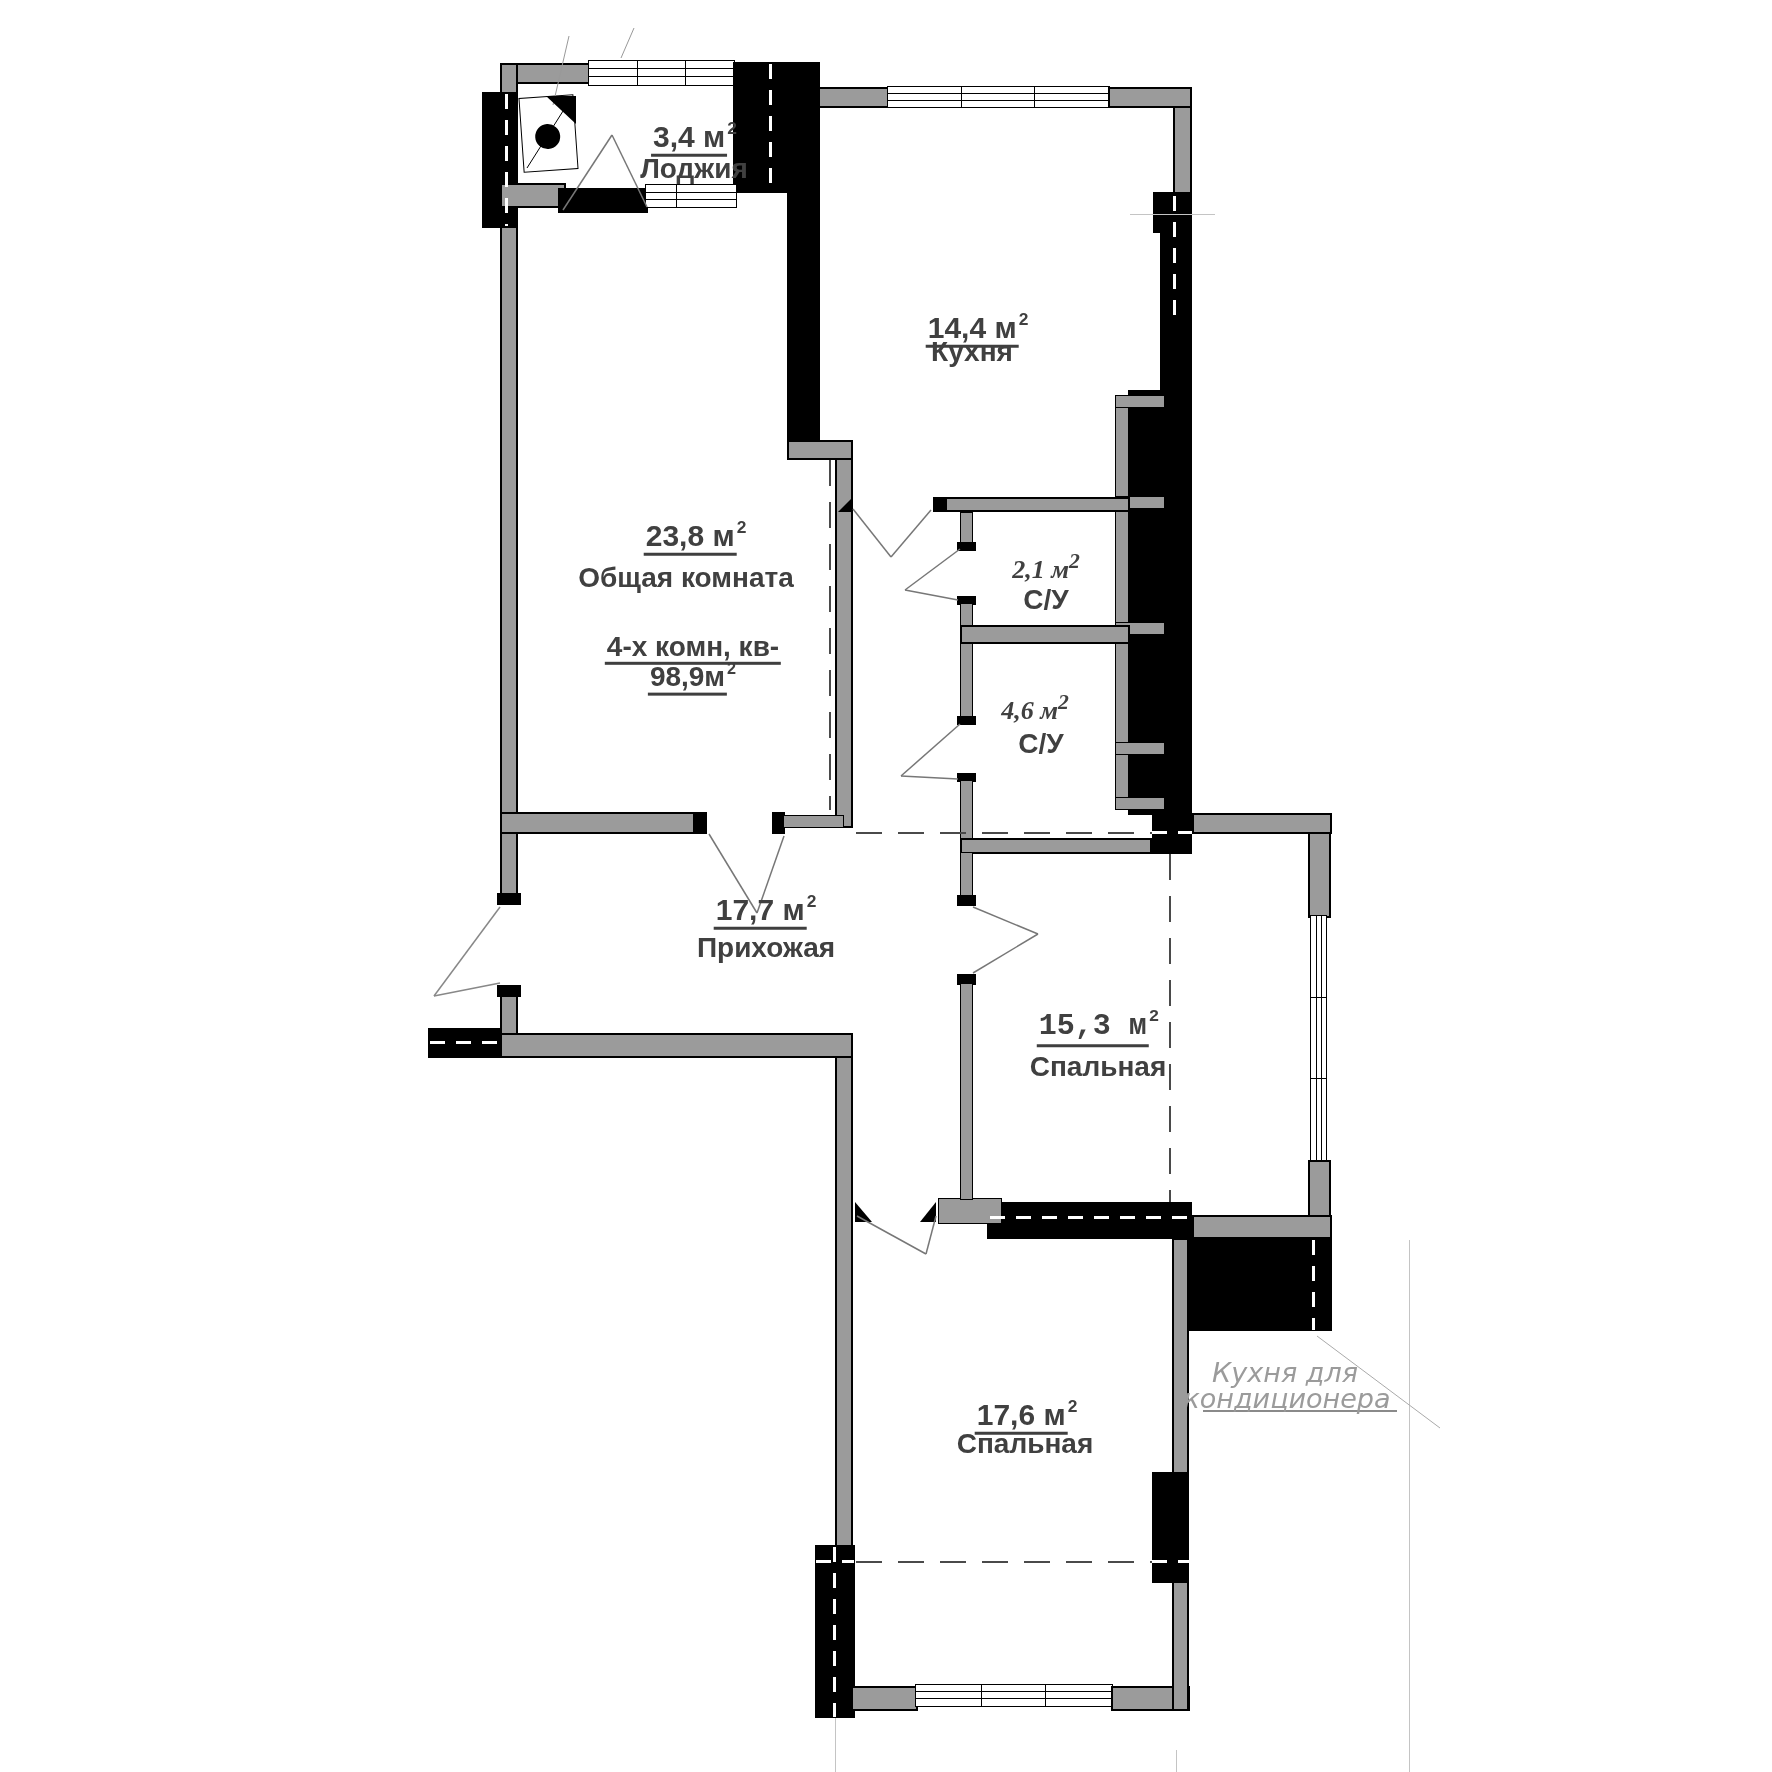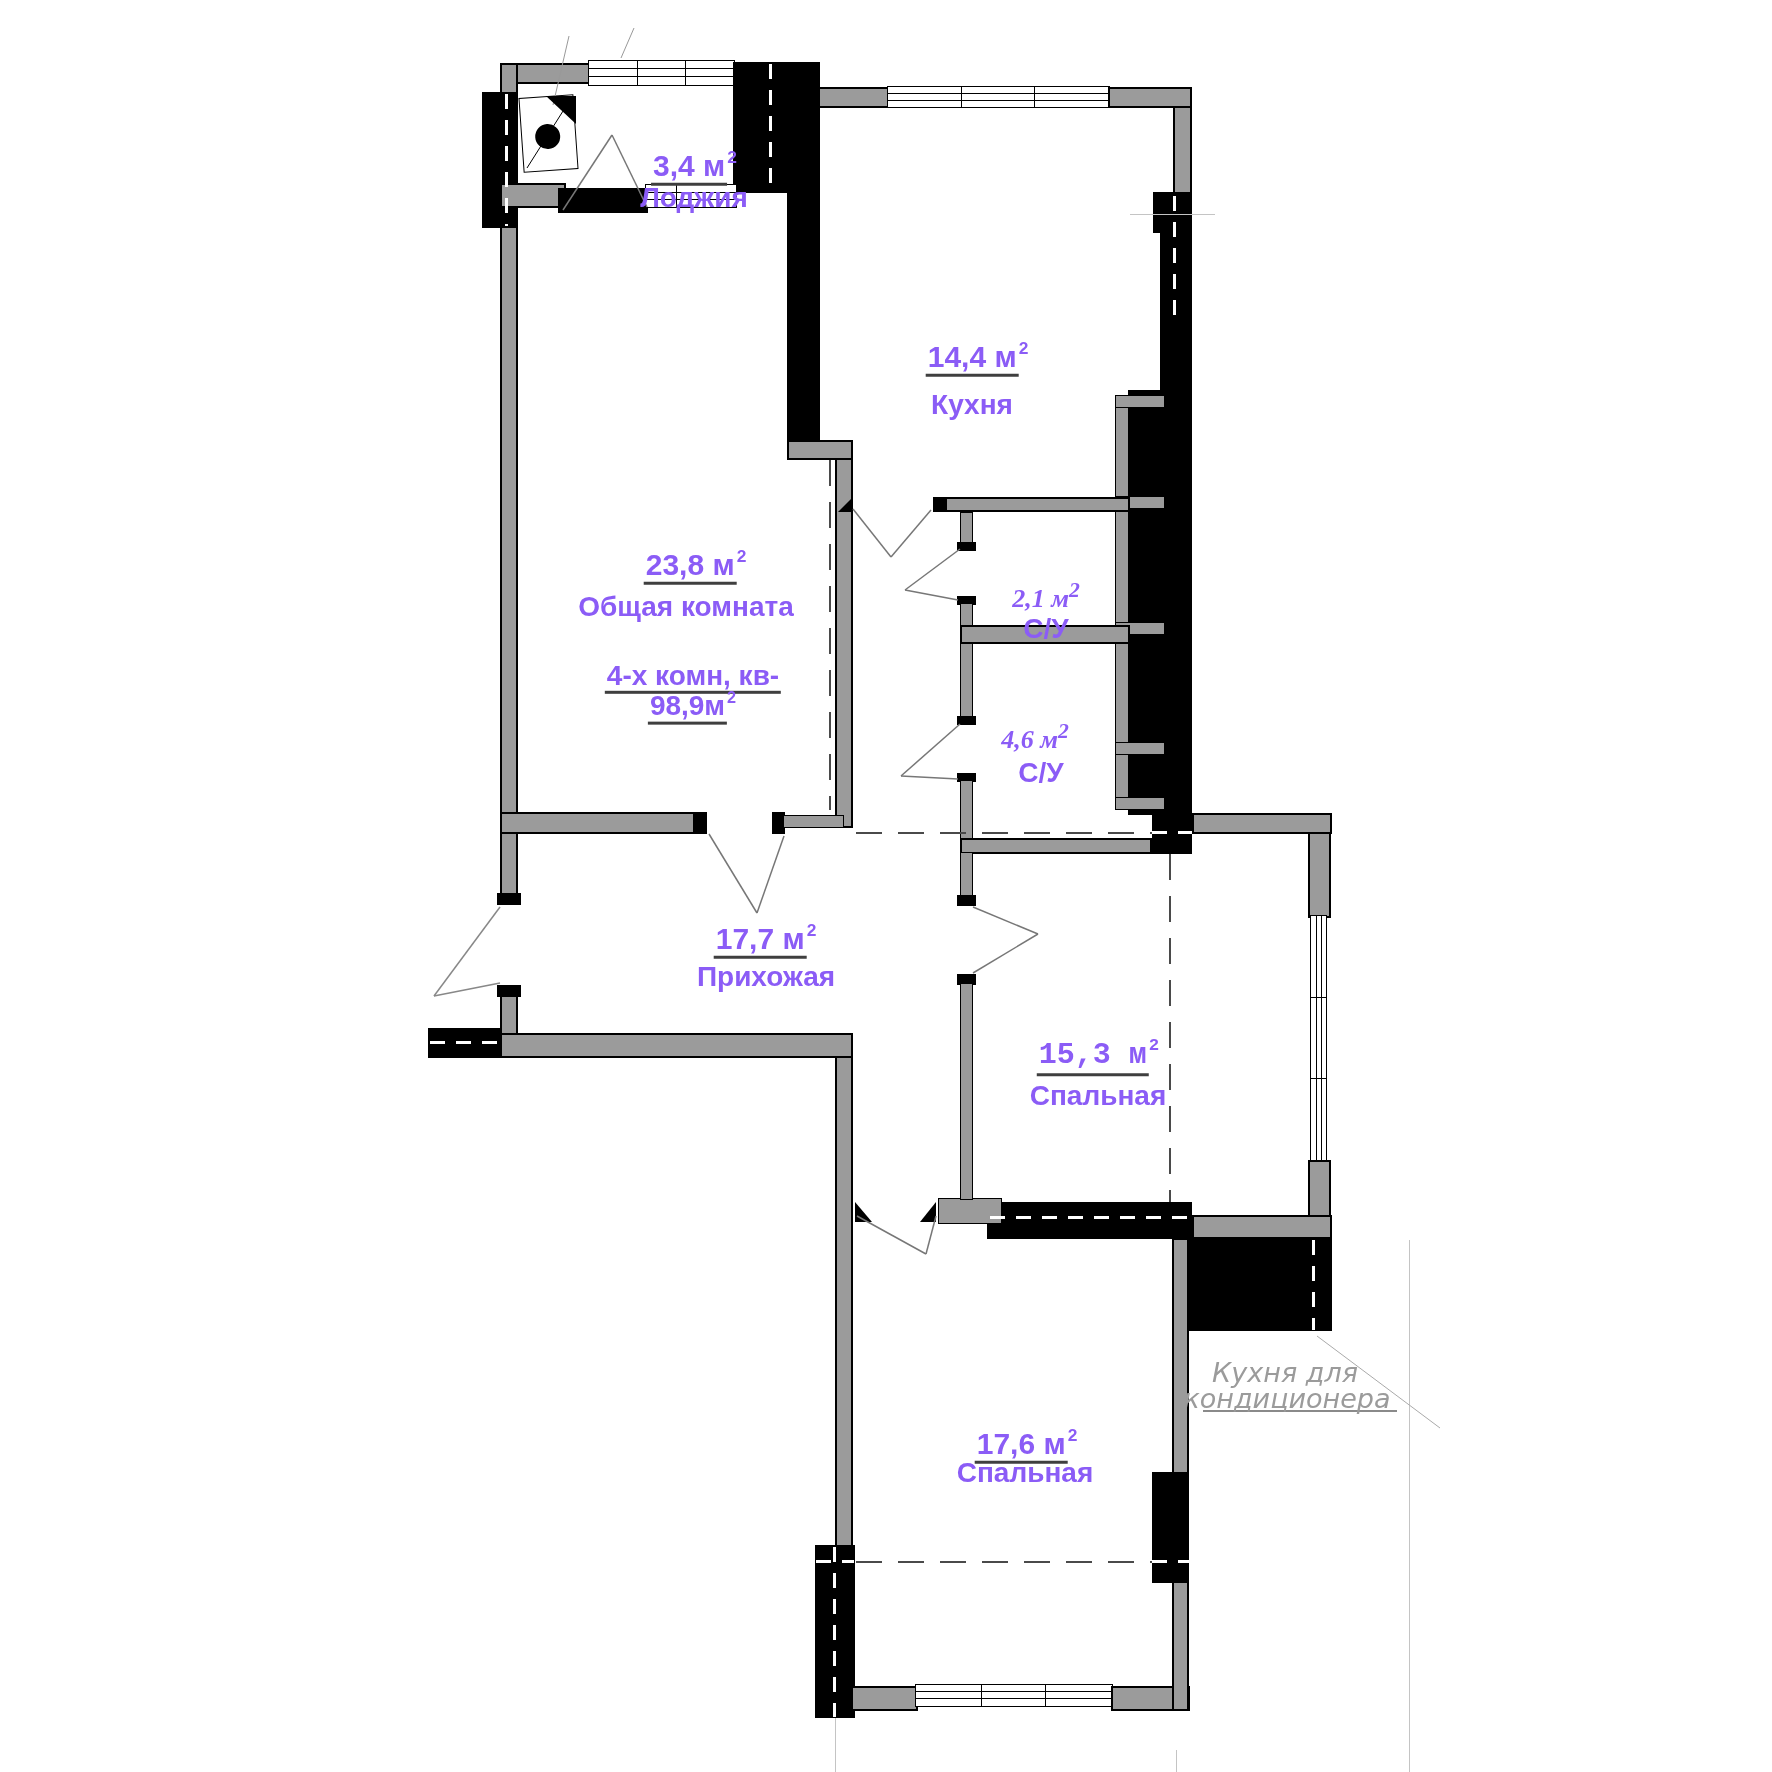--- a/index.html
+++ b/index.html
@@ -15,22 +15,22 @@
   .win .t1{position:absolute;top:0;bottom:0;left:33%;width:1px;background:#000;}
   .win .t2{position:absolute;top:0;bottom:0;left:66%;width:1px;background:#000;}
   .winv .l1{position:absolute;top:0;bottom:0;left:30%;border-left:1px solid #000;top:0;right:auto;}
   .winv .l2{position:absolute;top:0;bottom:0;left:64%;border-left:1px solid #000;right:auto;}
   .winv .t1{position:absolute;left:0;right:0;top:33%;height:1px;width:auto;background:#000;}
   .winv .t2{position:absolute;left:0;right:0;top:66%;height:1px;width:auto;background:#000;}
   .dash-v{position:absolute;width:2px;background:repeating-linear-gradient(180deg,#4a4a4a 0 26px,transparent 26px 42px);}
   .dash-h{position:absolute;height:2px;background:repeating-linear-gradient(90deg,#4a4a4a 0 26px,transparent 26px 42px);}
   .wdash-v{position:absolute;width:3px;background:repeating-linear-gradient(180deg,#fff 0 15px,transparent 15px 26px);}
   .wdash-h{position:absolute;height:3px;background:repeating-linear-gradient(90deg,#fff 0 15px,transparent 15px 26px);}
-  .lbl{position:absolute;transform:translate(-50%,-50%);color:#8b5cf6;white-space:nowrap;
-       text-align:center;font-weight:bold;margin-top:29px;}
+  .lbl{position:absolute;transform:translate(-50%,-50%);color:#404040;white-space:nowrap;
+       text-align:center;font-weight:bold;}
   .area{font-size:30px;}
   .area .u{display:inline-block;border-bottom:3px solid #3f3f3f;padding:0 2px 1px 2px;line-height:1.05;}
   .area sup{font-size:0.58em;position:relative;top:-2px;}
   .rname{font-size:28px;}
   .apt{font-size:28px;}
   .apt .u{display:inline-block;border-bottom:3px solid #3f3f3f;padding:0 2px 1px 2px;line-height:1.05;}
   .apt sup{font-size:0.58em;position:relative;top:-2px;}
   .wc-area{font-size:26px;font-family:"Liberation Serif",serif;font-style:italic;}
   .note{position:absolute;transform:translate(-50%,-50%);color:#9b9b9b;font-size:27px;
         font-style:italic;font-family:"DejaVu Sans",sans-serif;white-space:nowrap;}
@@ -212,21 +212,21 @@
     <line x1="434" y1="996" x2="500" y2="983" stroke="#888" stroke-width="1.5"></line>
 
     <line x1="1203" y1="1411" x2="1397" y2="1411" stroke="#8a8a8a" stroke-width="2"></line>
     <line x1="1317" y1="1336" x2="1440" y2="1428" stroke="#aaa" stroke-width="1"></line>
   </svg>
 
   <div class="lbl area" style="left:694px;top:138px;"><span class="u"><span>3,4 м</span></span><sup>2</sup></div>
   <div class="lbl rname" style="left:694px;top:169px;">Лоджия</div>
 
   <div class="lbl area" style="left:977px;top:329px;"><span class="u"><span>14,4 м</span></span><sup>2</sup></div>
-  <div class="lbl rname" style="left:972px;top:376px;">Кухня</div>
+  <div class="lbl rname" style="left:972px;top:352px;">Кухня</div>
 
   <div class="lbl area" style="left:695px;top:537px;"><span class="u"><span>23,8 м</span></span><sup>2</sup></div>
   <div class="lbl rname" style="left:686px;top:578px;">Общая комната</div>
 
   <div class="lbl apt" style="left:693px;top:648px;"><span class="u">4-х комн, кв-</span></div>
   <div class="lbl apt" style="left:692px;top:678px;"><span class="u"><span>98,9м</span></span><sup>2</sup></div>
 
   <div class="lbl wc-area" style="left:1046px;top:567px;"><span class="u"><span>2,1 м</span></span><sup>2</sup></div>
   <div class="lbl rname" style="left:1046px;top:600px;">С/У</div>
 

